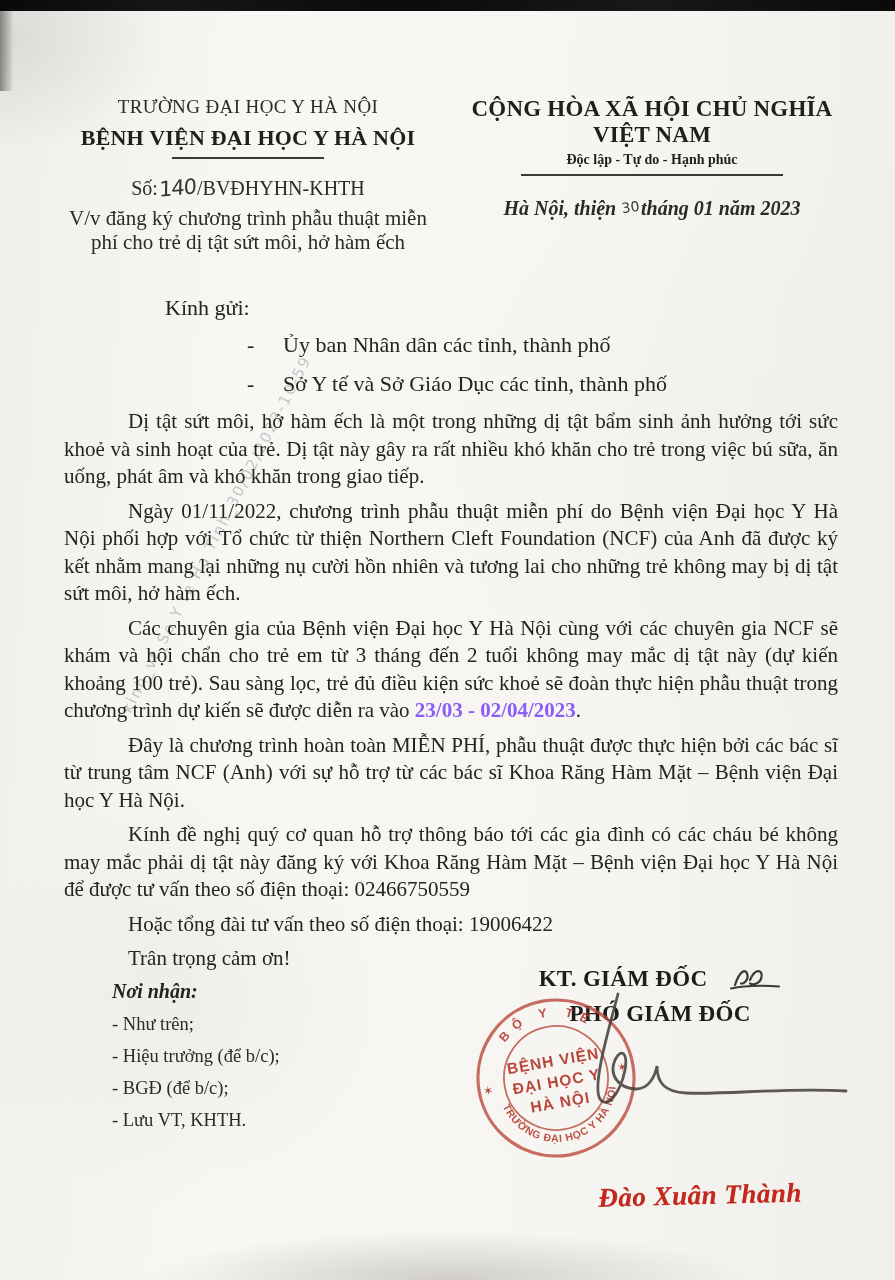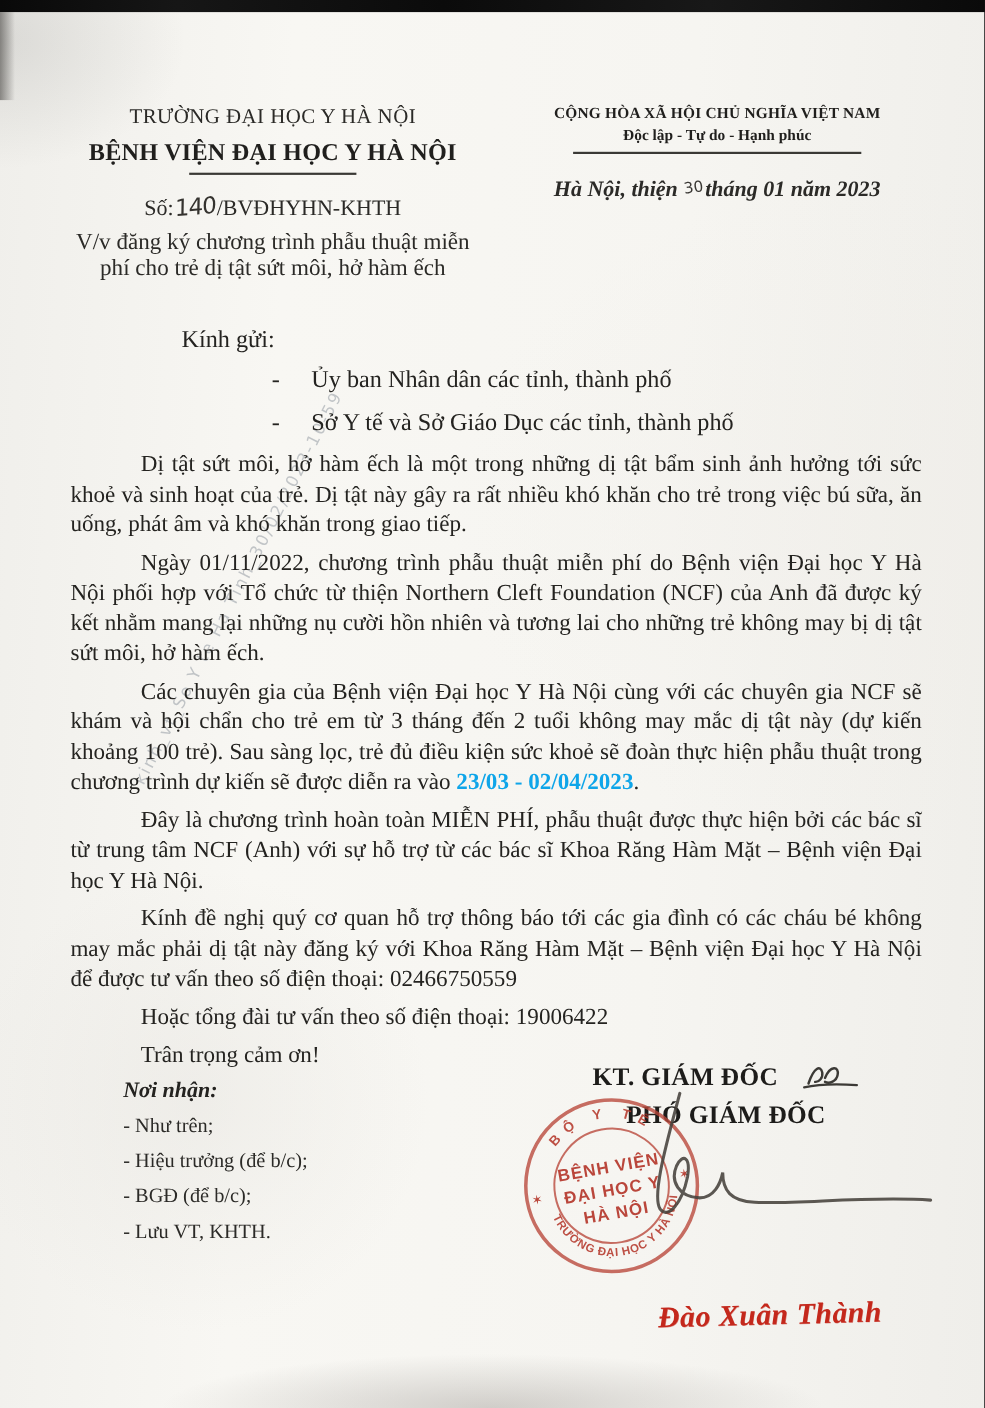--- a/index.html
+++ b/index.html
@@ -40,41 +40,41 @@
   .org1{font-size:19px;letter-spacing:0.4px;color:#2b2a27;}
   .org2{font-size:22px;font-weight:bold;letter-spacing:0.2px;margin-top:7px;color:#201f1d;}
   .rule-left{width:152px;height:0;border-bottom:2.2px solid #3a3935;margin:6px auto 0 auto;}
   .ref-line{margin-top:17px;font-size:20px;color:#2b2a27;}
   .ref-hand{
     display:inline-block;font-family:"DejaVu Sans",sans-serif;font-size:21px;
     transform:rotate(-5deg) skewX(-6deg);letter-spacing:-1px;color:#35332f;
     margin:0 1px;
   }
   .subject{margin-top:6px;font-size:21px;line-height:24px;color:#2b2a27;}
-  .nat1{font-size:14px;font-weight:bold;letter-spacing:0.2px;color:#201f1d;}
+  .nat1{font-size:23px;font-weight:bold;letter-spacing:0.2px;color:#201f1d;}
   .nat2{font-size:14px;font-weight:bold;margin-top:4px;color:#201f1d;}
   .rule-right{width:262px;height:0;border-bottom:2.2px solid #3a3935;margin:6px auto 0 auto;}
   .date-line{margin-top:21px;font-size:20px;font-style:italic;font-weight:bold;color:#2b2a27;}
   .date-hand{
     display:inline-block;font-family:"DejaVu Sans",sans-serif;font-size:14px;
     font-style:normal;font-weight:normal;transform:rotate(-8deg) translateY(-3px);
     color:#3a3834;margin:0 1px;
   }
   
   .recipients{position:absolute;top:295px;left:165px;width:620px;}
   .kinh-gui{font-size:22px;color:#242320;}
   .rcpt-row{display:flex;margin-top:9px;font-size:22px;line-height:30px;color:#242320;}
   .rcpt-dash{width:36px;margin-left:82px;text-align:left;}
   
   .body-text{position:absolute;top:408px;left:64px;width:774px;}
   .para{
     margin:0 0 7px 0;font-size:21px;line-height:27.5px;text-align:justify;
     text-indent:64px;color:#242320;
   }
-  .para b{color:#0ea5e9;}
+  .para b{color:#8b5cf6;}
   
   .footer-left{position:absolute;top:980px;left:112px;width:330px;}
   .noi-nhan{font-size:20px;font-weight:bold;font-style:italic;color:#242320;}
   .nn-item{font-size:18.5px;margin-top:11px;color:#2b2a27;}
   .sig-block{position:absolute;top:966px;left:470px;width:380px;text-align:center;}
   .sig-title1{font-size:23px;font-weight:bold;letter-spacing:0.3px;color:#1d1c1a;
     display:flex;align-items:center;justify-content:center;gap:22px;}
   .sig-title2{font-size:23px;font-weight:bold;letter-spacing:0.3px;color:#1d1c1a;margin-top:9px;}
   .paraph{display:inline-block;}
   .stamp-wrap{position:absolute;top:992px;left:470px;width:172px;height:172px;

